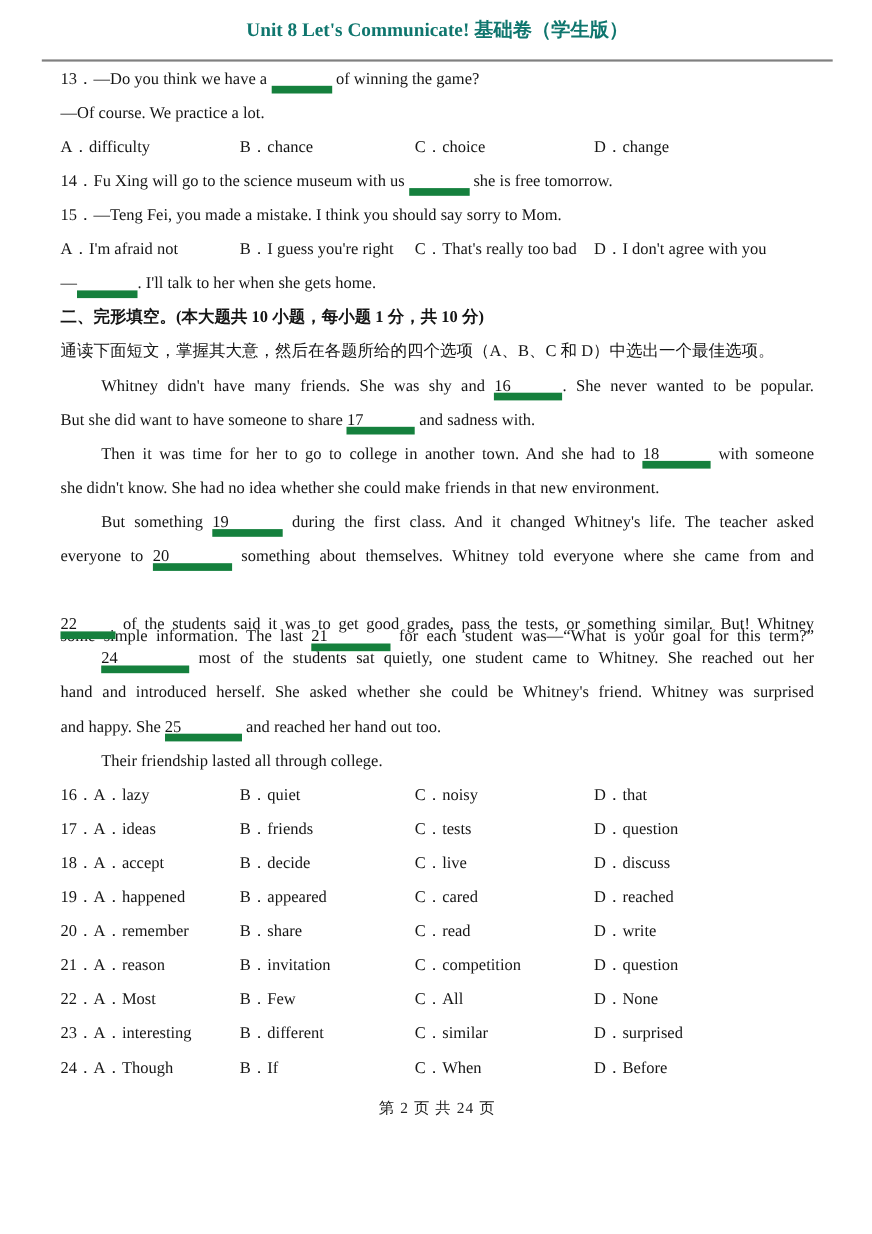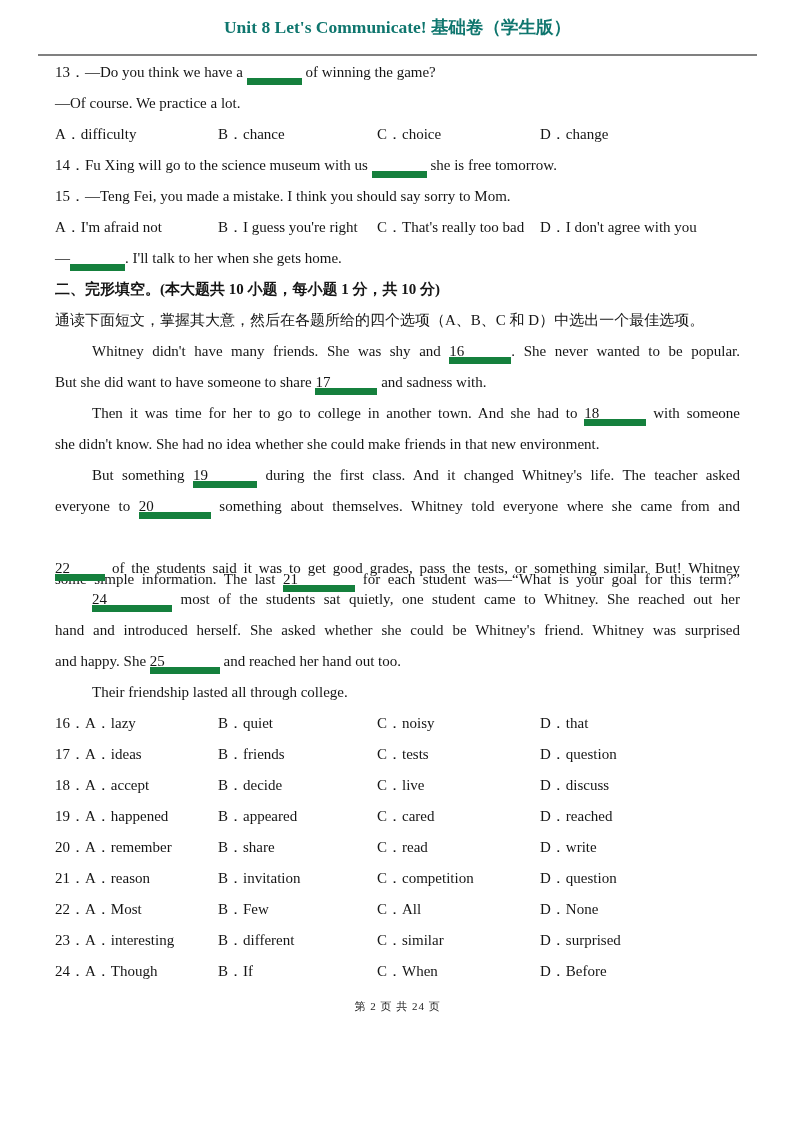--- a/index.html
+++ b/index.html
@@ -49,21 +49,21 @@
   .opts span{position:absolute;top:0;}
   .opts .num{left:0;}
   .opts .col-a{left:0;}
   .opts.numbered .col-a{left:30px;}
   .opts .col-b{left:163px;}
   .opts .col-c{left:322px;}
   .opts .col-d{left:485px;}
   .footer{
     margin-top:12px;
     text-align:center;
-    font-size:11px;
+    font-size:14px;
     letter-spacing:1px;
     color:#222;
   }
 </style>
 </head>
 <body>
 
 <div class="page">
   <div class="doc-title">Unit 8 Let's Communicate!  基础卷（学生版）</div>
   <hr class="rule">

